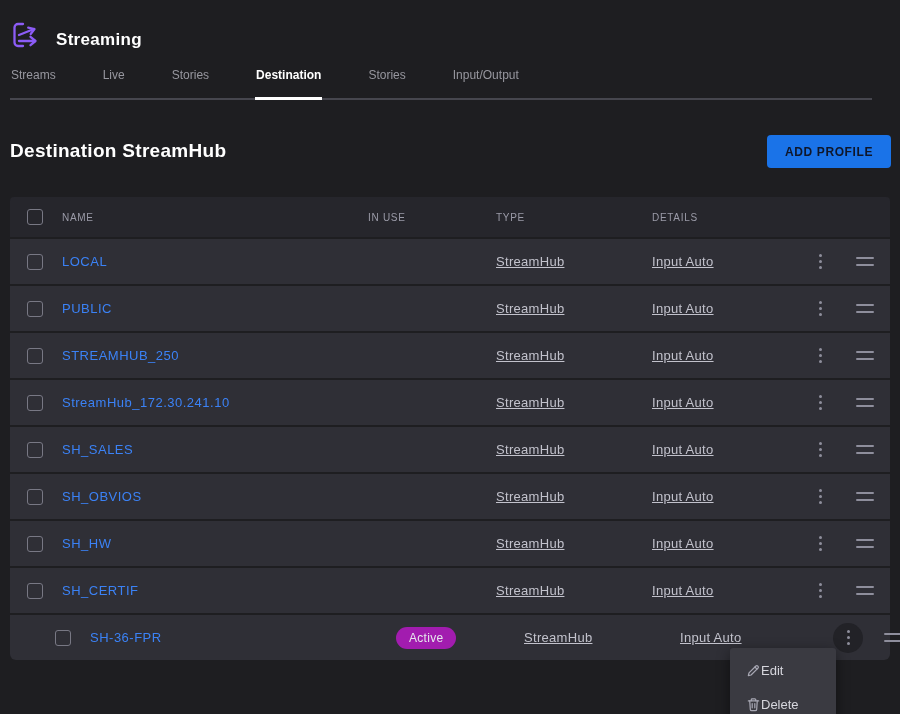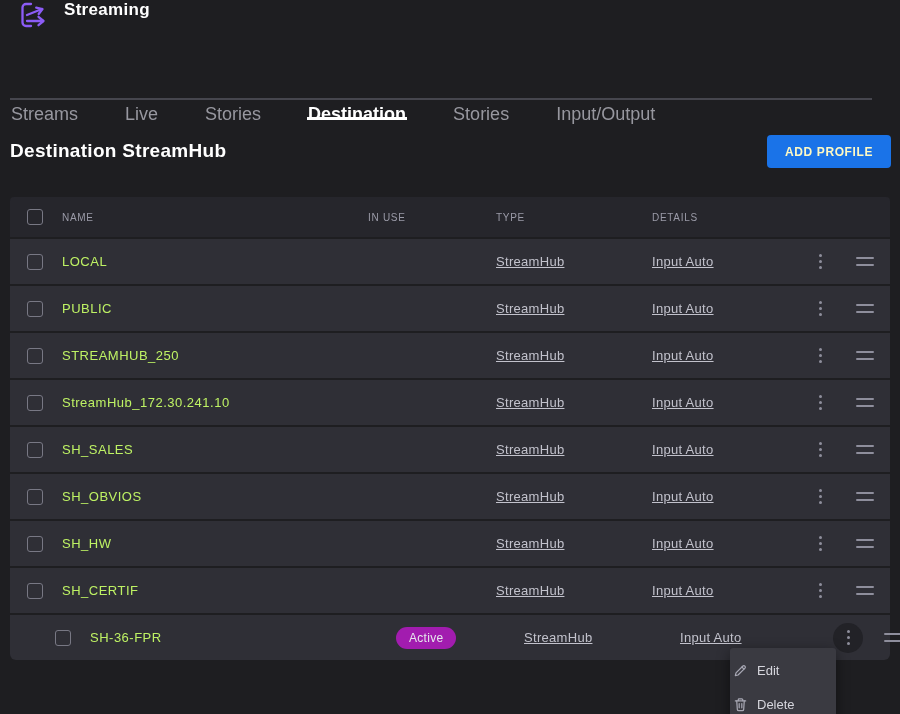--- a/index.html
+++ b/index.html
@@ -5,56 +5,56 @@
   * { margin:0; padding:0; box-sizing:border-box; }
   html,body { width:900px; height:714px; overflow:hidden; }
   body {
     background:#1e1e21;
     font-family:"Liberation Sans", sans-serif;
     color:#cbcbd5;
     position:relative;
   }
 
   
-  .app-header { position:absolute; top:0; left:0; right:0; height:50px; display:flex; align-items:flex-start; padding-left:18px; }
+  .app-header { position:absolute; top:0; left:0; right:0; height:50px; display:flex; align-items:flex-end; padding-left:10px; }
   .logo { width:32px; height:30px; margin-right:14px; }
   .app-title { color:#fff; font-size:17px; font-weight:700; letter-spacing:.3px; }
 
   
   .tabs { position:absolute; top:62px; left:10px; right:28px; height:38px; display:flex; border-bottom:2px solid #46464e; }
-  .tab { font-size:18px; color:#97979f; margin-right:45px; padding:6px 1px 14px; position:relative; cursor:pointer; white-space:nowrap;margin-top:36px; }
+  .tab { font-size:12px; color:#97979f; margin-right:45px; padding:6px 1px 14px; position:relative; cursor:pointer; white-space:nowrap; }
   .tab.active { color:#ffffff; font-weight:700; }
   .tab.active::after { content:""; position:absolute; left:0; right:0; bottom:-2px; height:3px; background:#ffffff; }
 
   
   .page-title { position:absolute; top:140px; left:10px; font-size:19px; font-weight:700; color:#ffffff; letter-spacing:.3px; }
-  .add-btn { position:absolute; top:135px; right:9px; height:33px; padding:0 18px; background:#1a73e8; border:none; border-radius:4px; color:#fef9c3; font-family:"Liberation Sans",sans-serif; font-size:12px; font-weight:700; letter-spacing:.6px; cursor:pointer; }
+  .add-btn { position:absolute; top:135px; right:9px; height:33px; padding:0 18px; background:#1a73e8; border:none; border-radius:4px; color:#0f172a; font-family:"Liberation Sans",sans-serif; font-size:12px; font-weight:700; letter-spacing:.6px; cursor:pointer; }
 
   
   .table { position:absolute; top:197px; left:10px; width:880px; }
   .tr { display:grid; grid-template-columns:52px 306px 128px 156px 148px 40px 50px; align-items:center; }
   .thead { background:#26262c; height:40px; border-radius:4px 4px 0 0; }
   .th { font-size:10px; font-weight:400; letter-spacing:.7px; color:#9b9ba8; }
   .row { background:#2f2f36; height:45px; margin-top:2px; }
   .row:last-child { border-radius:0 0 6px 6px;padding-left:28px; }
   .cell-check { padding-left:17px; }
   .checkbox { display:block; width:16px; height:16px; border:1.5px solid #787884; border-radius:3px; background:transparent; cursor:pointer; }
-  .name { font-size:13px; color:#bef264; letter-spacing:.5px; }
+  .name { font-size:13px; color:#3b82f6; letter-spacing:.5px; }
   .val { font-size:13px; color:#c2c2cc; letter-spacing:.3px;text-decoration:underline; }
   .badge { display:inline-block; background:#a21caf; color:#e6e6ec; font-size:12px; padding:4px 13px; border-radius:13px; letter-spacing:.3px; }
 
   .kebab { width:30px; height:30px; border-radius:50%; display:flex; flex-direction:column; align-items:center; justify-content:center; gap:3px; cursor:pointer; margin:0 auto; }
   .kebab span { width:3px; height:3px; border-radius:50%; background:#8e8e9c; }
   .kebab.open { background:#222227; }
   .drag { display:flex; flex-direction:column; gap:5px; width:18px; margin:0 auto; cursor:grab; }
   .drag span { height:2px; background:#8e8e9c; border-radius:1px; }
 
   
   .menu { position:absolute; top:648px; left:730px; width:106px; background:#3a3a41; border-radius:3px; padding:5px 0; box-shadow:0 4px 14px rgba(0,0,0,.45); }
-  .menu-item { height:34px; display:flex; align-items:center; padding-left:3px; gap:9px; font-size:13px; color:#d6d6dd; cursor:pointer; }
+  .menu-item { height:34px; display:flex; align-items:center; padding-left:16px; font-size:13px; color:#d6d6dd; cursor:pointer; }
   .menu-item svg { flex:0 0 auto; }
 </style>
 </head>
 <body>
 
 <div class="app-header">
   <svg class="logo" viewBox="0 0 32 30" fill="none" stroke="#8c5cf6" stroke-width="2.3" stroke-linecap="round" stroke-linejoin="round">
     <path d="M13 4 H8 a3.5 3.5 0 0 0 -3.5 3.5 V22.5 a3.5 3.5 0 0 0 3.5 3.5 H13"></path>
     <path d="M9 15 L24 9"></path>
     <path d="M18.2 7.6 L24.5 9 L20.7 14"></path>

